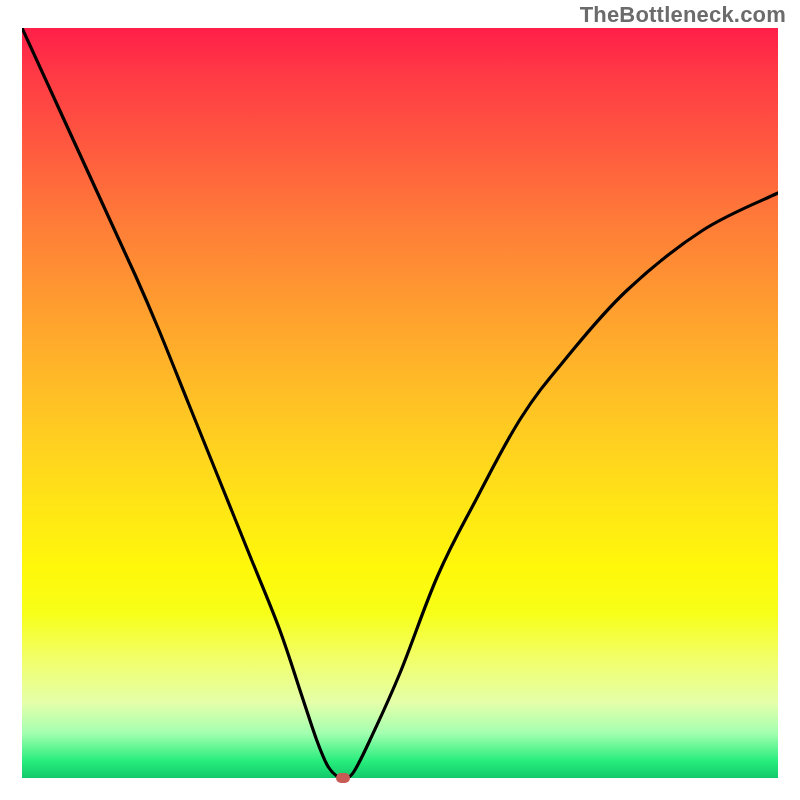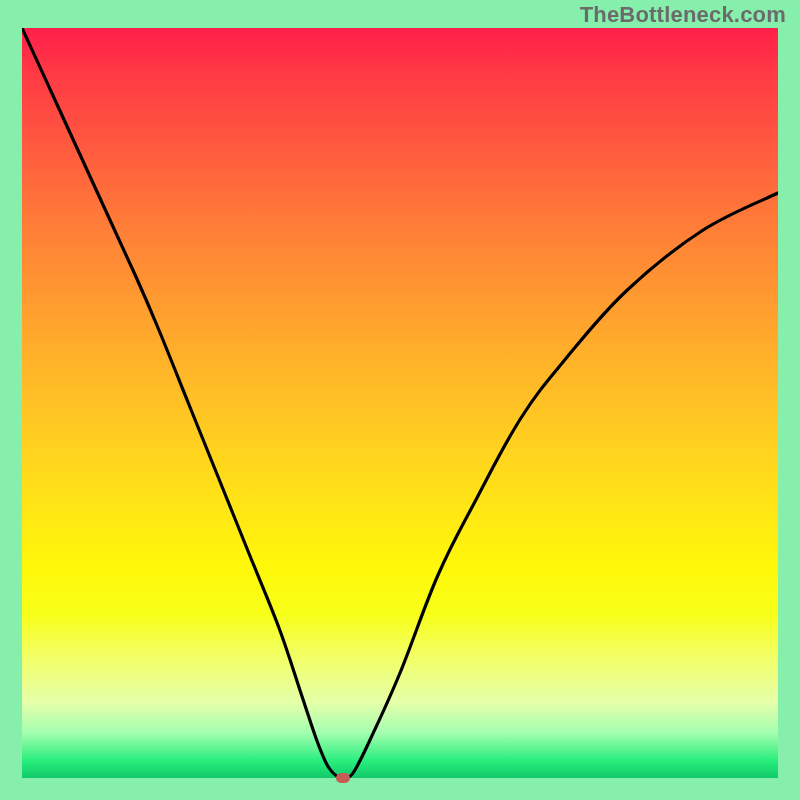--- a/index.html
+++ b/index.html
@@ -8,21 +8,21 @@
     width: 800px;
     height: 800px;
     background: #000;
     font-family: Arial, Helvetica, sans-serif;
     overflow: hidden;
   }
   .frame {
     position: relative;
     width: 800px;
     height: 800px;
-    background: #86efac;
+    background: #ffffff;
   }
   .watermark {
     position: absolute;
     top: 2px;
     right: 14px;
     color: #6b6b6b;
     font-size: 22px;
     font-weight: 600;
     letter-spacing: 0.2px;
     user-select: none;

